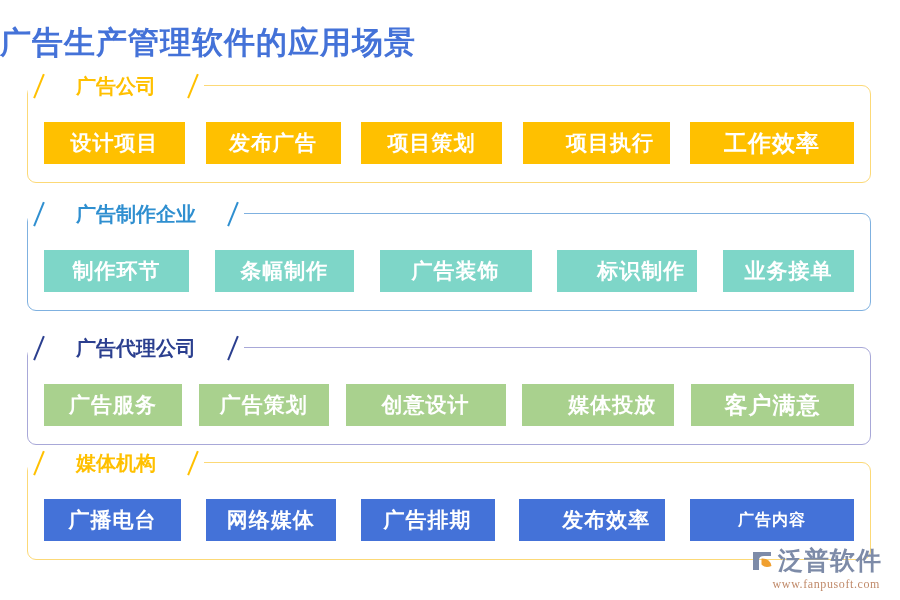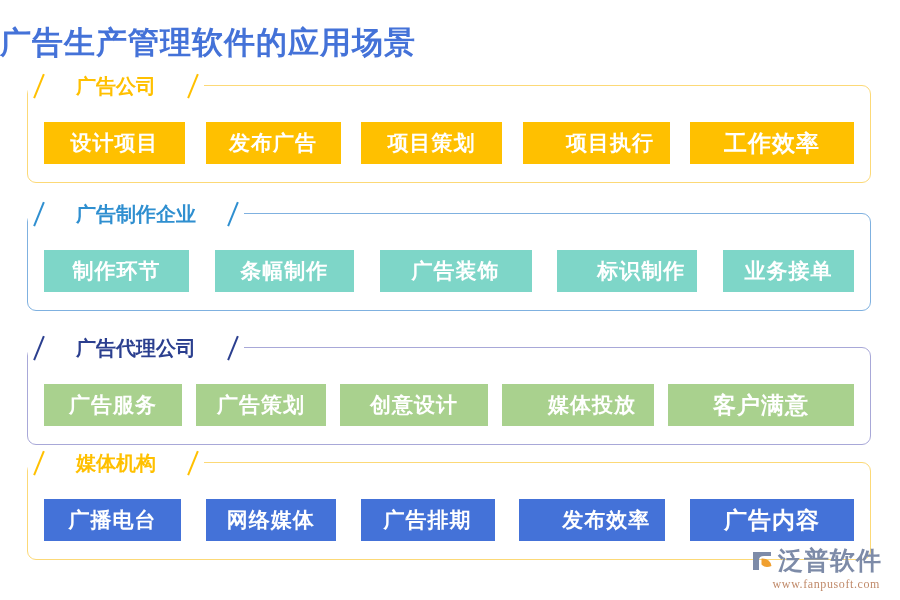--- a/index.html
+++ b/index.html
@@ -133,29 +133,29 @@
 
   
   #section-2 .pill.w0 { width: 145px; }
   #section-2 .pill.w1 { width: 139px; }
   #section-2 .pill.w2 { width: 152px; }
   #section-2 .pill.w3 { width: 140px; }
   #section-2 .pill.w4 { width: 131px; font-size: 21px; }
 
   #section-3 .pill.w0 { width: 138px; }
   #section-3 .pill.w1 { width: 130px; }
-  #section-3 .pill.w2 { width: 148px; }
+  #section-3 .pill.w2 { width: 160px; }
   #section-3 .pill.w3 { width: 152px; }
-  #section-3 .pill.w4 { width: 186px; font-size: 23px; }
+  #section-3 .pill.w4 { width: 163px; font-size: 23px; }
 
   #section-4 .pill.w0 { width: 137px; }
   #section-4 .pill.w1 { width: 130px; }
   #section-4 .pill.w2 { width: 134px; }
   #section-4 .pill.w3 { width: 146px; }
-  #section-4 .pill.w4 { width: 164px; font-size: 23px; }
+  #section-4 .pill.w4 { width: 164px; font-size: 16px; }
 
   
   #brand-logo {
     position: absolute;
     right: 18px;
     bottom: 8px;
     width: 158px;
     height: 46px;
     display: flex;
     flex-direction: column;

